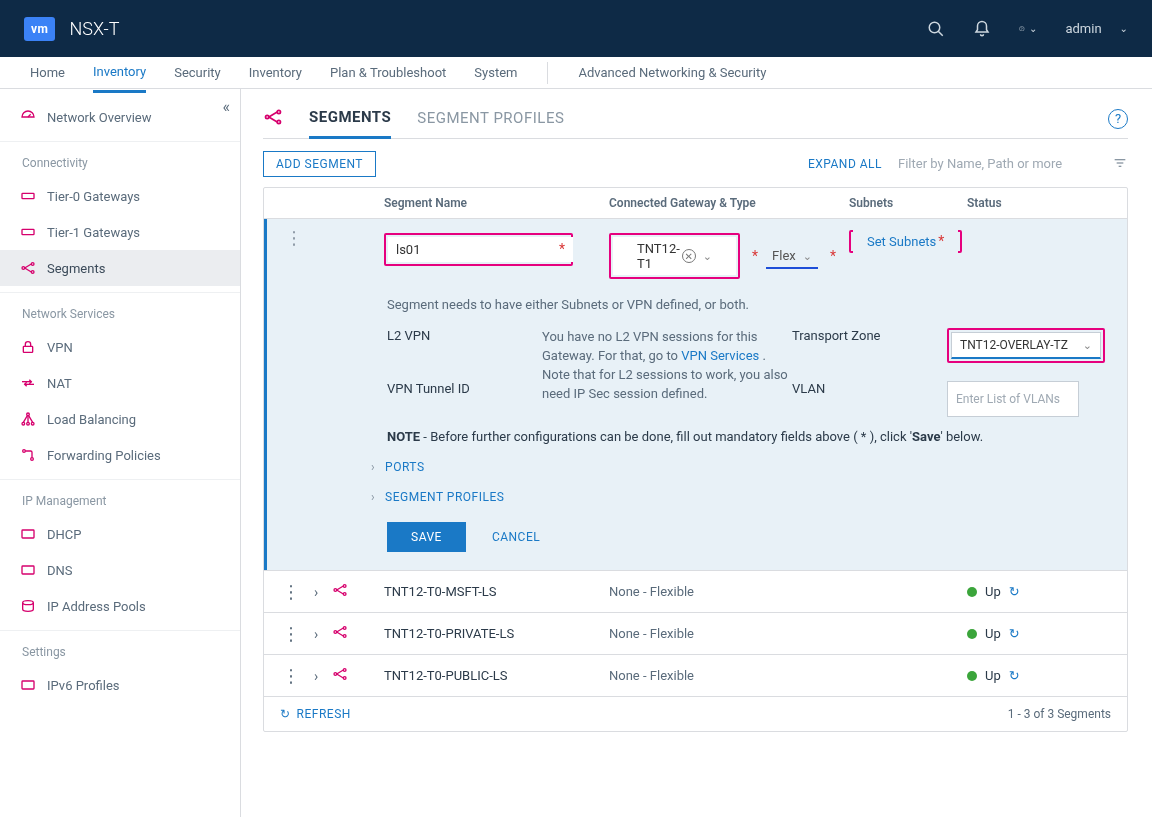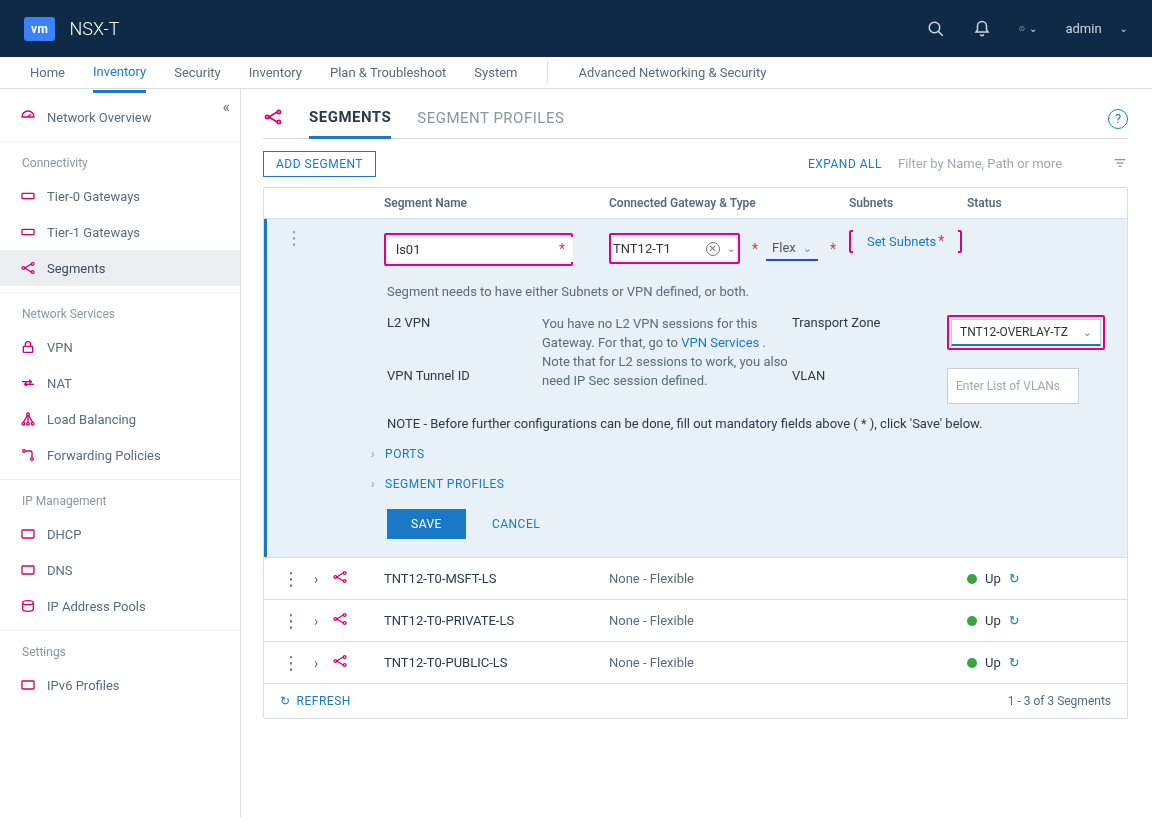--- a/index.html
+++ b/index.html
@@ -54,36 +54,36 @@
 .col-status{flex:1}
 
 .edit-row{border-left:3px solid #1a79c6;background:#e8f1f7;padding:14px 18px 18px 0}
 .edit-top{display:flex;align-items:flex-start}
 .row-actions{width:117px;display:flex;align-items:center;justify-content:flex-start;padding-left:18px;color:#8a97a3}
 .kebab{font-size:18px;line-height:10px;cursor:pointer}
 .hl-pink{border:2px solid #e6007e;border-radius:2px;padding:2px}
 .inp{border:1px solid #c6ced6;background:#fff;padding:5px 8px;font-size:13px;color:#333;width:185px}
 .req-star{color:#d93838;margin-left:4px;font-size:14px}
 .gw-field{display:flex;align-items:center;gap:6px}
-.gw-box{display:flex;align-items:center;border:1px solid #c6ced6;background:#fff;padding:4px 0;font-size:13px;width:123px;justify-content:space-between}
+.gw-box{display:flex;align-items:center;border:1px solid #c6ced6;background:#fff;padding:4px 24px;font-size:13px;width:123px;justify-content:space-between}
 .clear-x{border:1px solid #777;border-radius:50%;width:14px;height:14px;display:inline-flex;align-items:center;justify-content:center;font-size:10px;color:#777;margin-right:4px}
 .flex-box{display:flex;align-items:flex-end;border-bottom:2px solid #1d4ed8;padding:4px 6px;font-size:13px;width:52px;justify-content:space-between;color:#555}
 .set-subnets{color:#1a79c6;font-size:13px;padding:6px 14px;background:#e8f1f7;cursor:pointer}
 
 .note{color:#5a6b7b;margin:18px 0 16px 120px}
 .detail-grid{margin-left:120px;display:grid;grid-template-columns:155px 250px 155px 170px;row-gap:18px;align-items:flex-start}
 .dg-label{color:#2b3a49;font-weight:400}
 .dg-val{color:#5a6b7b;line-height:1.45}
 .dg-val a{color:#1a79c6;text-decoration:none}
 .tz-box{border:1px solid #c6ced6;border-bottom:2px solid #1a79c6;background:#fff;padding:5px 8px;font-size:12px;color:#333;display:flex;align-items:center;justify-content:space-between;width:150px}
 .vlan-input{border:1px solid #c6ced6;background:#fff;padding:7px 8px;font-size:12px;color:#333;width:132px;height:36px}
 .vlan-input::placeholder{color:#9fa9b3}
 
 .bold-note{margin:12px 0 0 120px;color:#2b3a49}
-.bold-note b{font-weight:400}
+.bold-note b{font-weight:700}
 
 .sub-links{margin:16px 0 0 104px;display:flex;flex-direction:column;gap:16px}
 .sub-link{display:flex;align-items:center;gap:10px;color:#1a79c6;font-size:12px;letter-spacing:.5px;cursor:pointer}
 .sub-link .chev{color:#8a97a3}
 
 .form-btns{margin:18px 0 0 120px;display:flex;gap:26px;align-items:center}
 .btn-primary{background:#1a79c6;color:#fff;border:none;padding:8px 24px;font-size:12px;letter-spacing:.5px;cursor:pointer}
 .btn-link{color:#1a79c6;background:none;border:none;font-size:12px;letter-spacing:.5px;cursor:pointer}
 
 .data-row{display:flex;align-items:center;height:42px;border-top:1px solid #dadce0}

